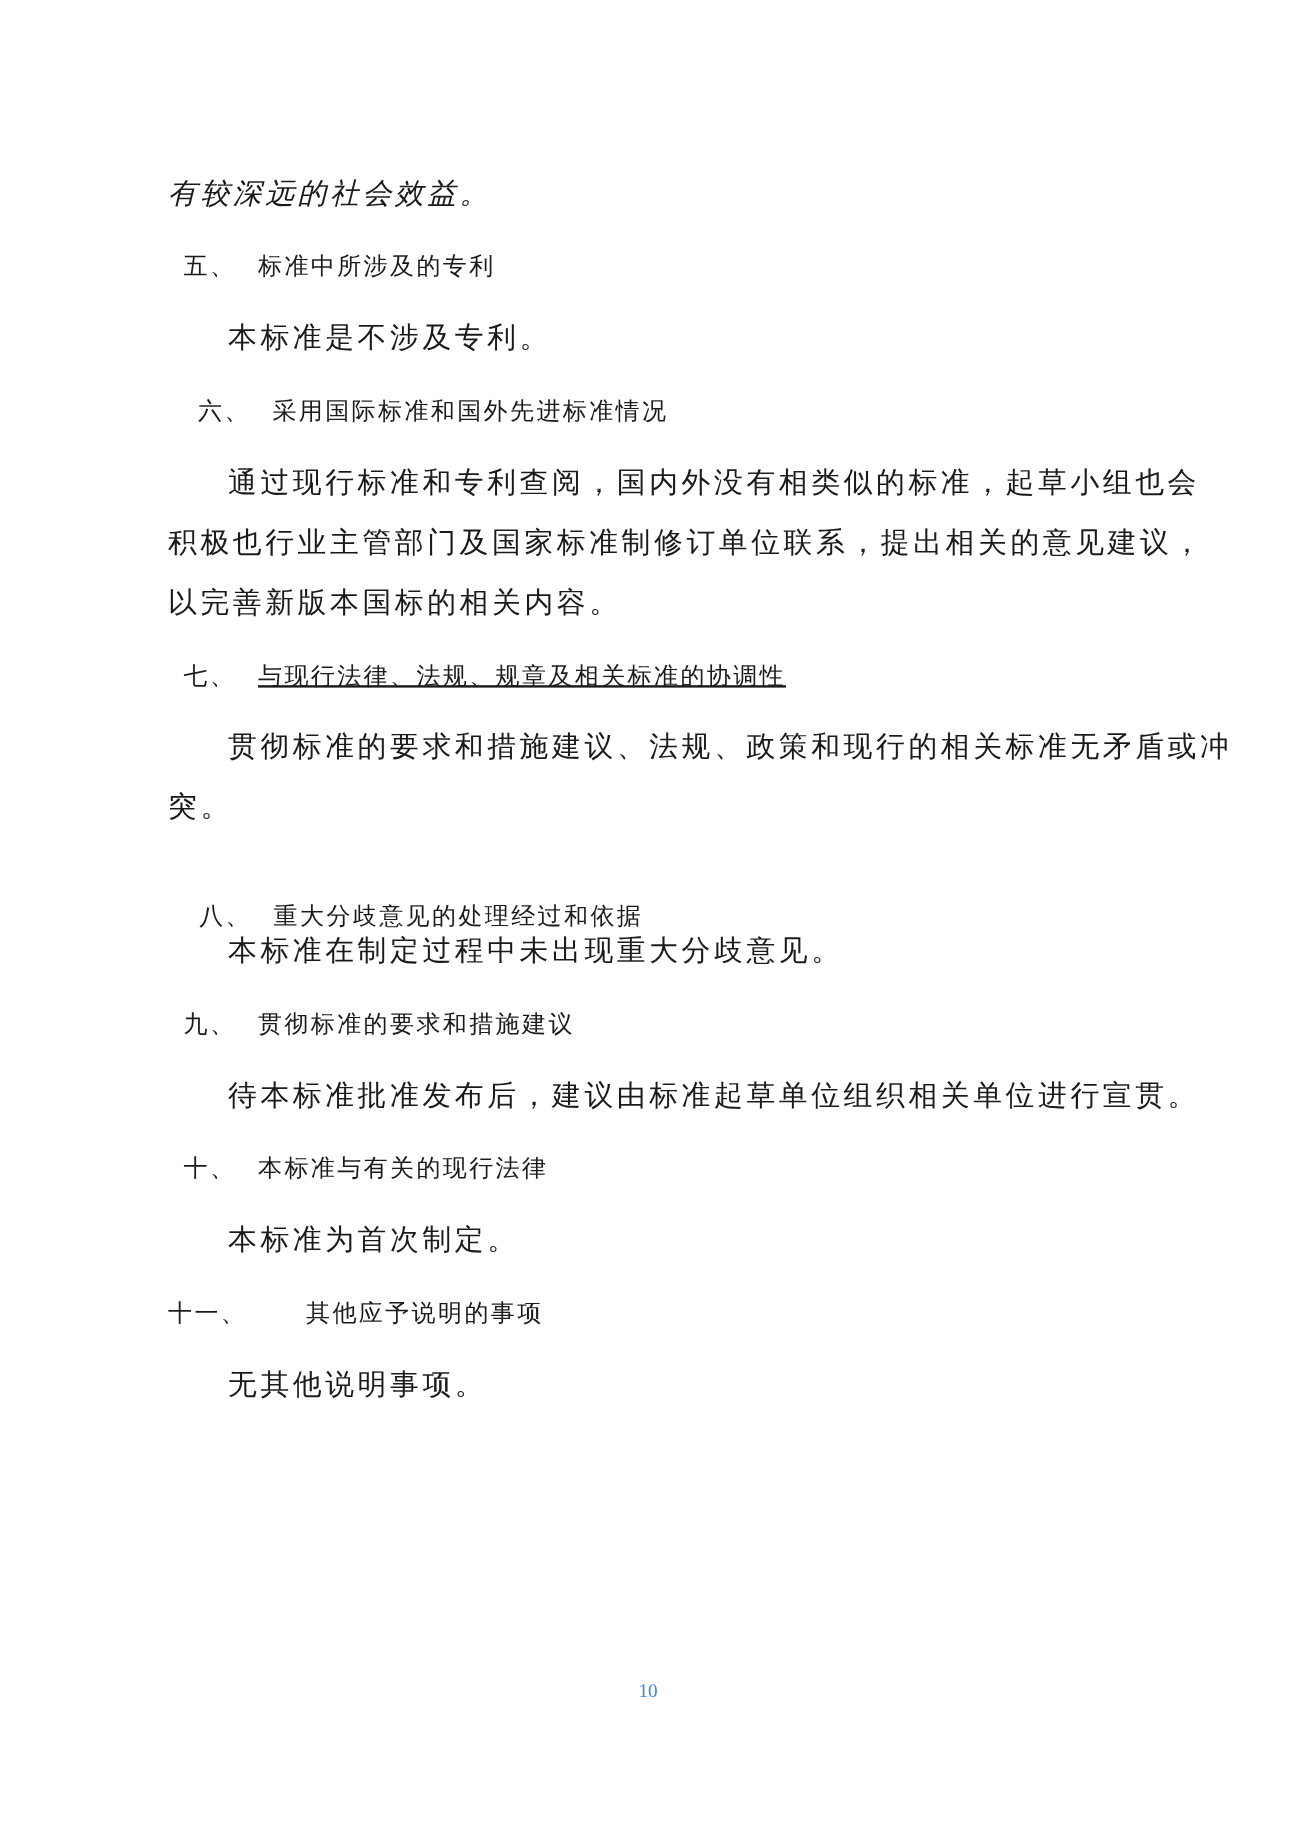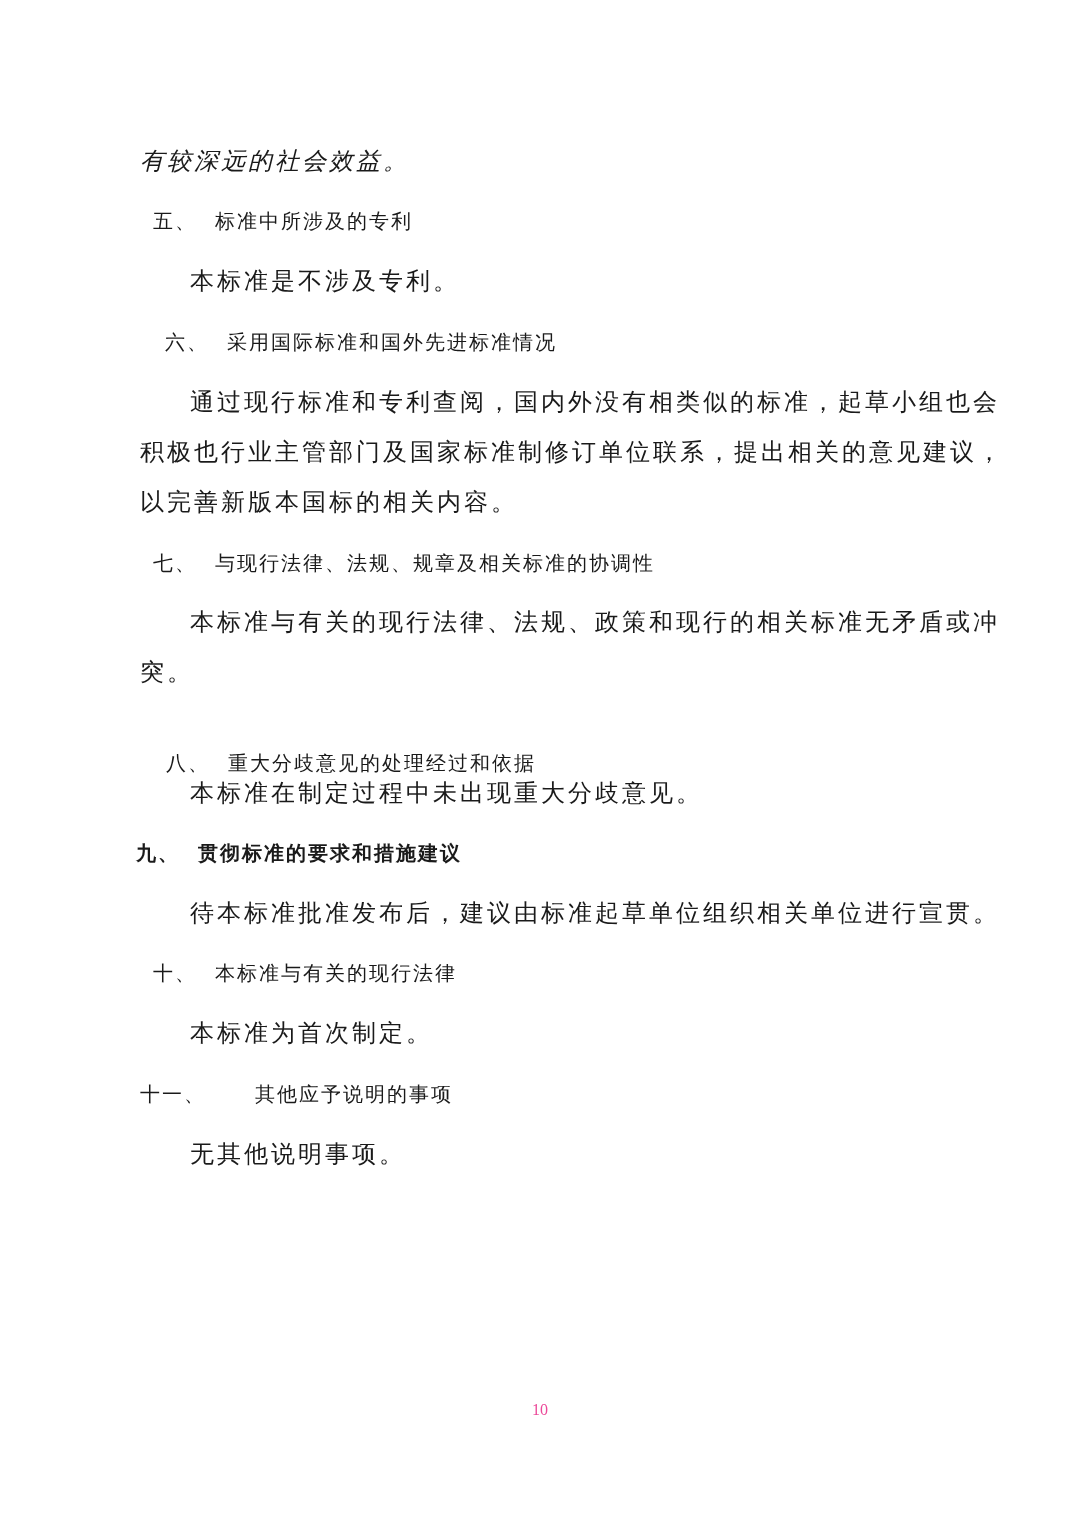--- a/index.html
+++ b/index.html
@@ -31,21 +31,21 @@
     .num-short { width: 62px; }
     .num-long { width: 115px; }
     .page-number {
       position: absolute;
       left: 0;
       width: 1080px;
       top: 1401px;
       text-align: center;
       font-family: "Liberation Serif", serif;
       font-size: 16px;
-      color: #ec4899;
+      color: #3b82f6;
     }
   </style>
 </head>
 <body>
 
 <div>
 
   <div class="line" style="left:140px; top:146px;font-style:italic;">有较深远的社会效益。</div>
 
   <div class="line heading" style="left:153px; top:206px;">
@@ -53,32 +53,32 @@
   </div>
   <div class="line" style="left:190px; top:266px;">本标准是不涉及专利。</div>
 
   <div class="line heading" style="left:153px; top:327px;margin-left:12px;">
     <span class="num num-short">六、</span><span>采用国际标准和国外先进标准情况</span>
   </div>
   <div class="line" style="left:190px; top:387px;">通过现行标准和专利查阅，国内外没有相类似的标准，起草小组也会</div>
   <div class="line" style="left:140px; top:437px;">积极也行业主管部门及国家标准制修订单位联系，提出相关的意见建议，</div>
   <div class="line" style="left:140px; top:487px;">以完善新版本国标的相关内容。</div>
 
-  <div class="line heading" style="left:153px; top:548px;">
+  <div class="line heading" style="left:153px; top:548px;text-decoration:underline;">
     <span class="num num-short">七、</span><span>与现行法律、法规、规章及相关标准的协调性</span>
   </div>
-  <div class="line" style="left:190px; top:607px;">本标准与有关的现行法律、法规、政策和现行的相关标准无矛盾或冲</div>
+  <div class="line" style="left:190px; top:607px;">贯彻标准的要求和措施建议、法规、政策和现行的相关标准无矛盾或冲</div>
   <div class="line" style="left:140px; top:657px;">突。</div>
 
   <div class="line heading" style="left:153px; top:748px;margin-left:13px;">
     <span class="num num-short">八、</span><span>重大分歧意见的处理经过和依据</span>
   </div>
   <div class="line" style="left:190px; top:778px;font-family:Liberation Serif, serif;">本标准在制定过程中未出现重大分歧意见。</div>
 
-  <div class="line heading" style="left:136px; top:838px;font-weight:bold;">
+  <div class="line heading" style="left:153px; top:838px;">
     <span class="num num-short">九、</span><span>贯彻标准的要求和措施建议</span>
   </div>
   <div class="line" style="left:190px; top:898px;">待本标准批准发布后，建议由标准起草单位组织相关单位进行宣贯。</div>
 
   <div class="line heading" style="left:153px; top:958px;">
     <span class="num num-short">十、</span><span>本标准与有关的现行法律</span>
   </div>
   <div class="line" style="left:190px; top:1018px;">本标准为首次制定。</div>
 
   <div class="line heading" style="left:140px; top:1079px;">

